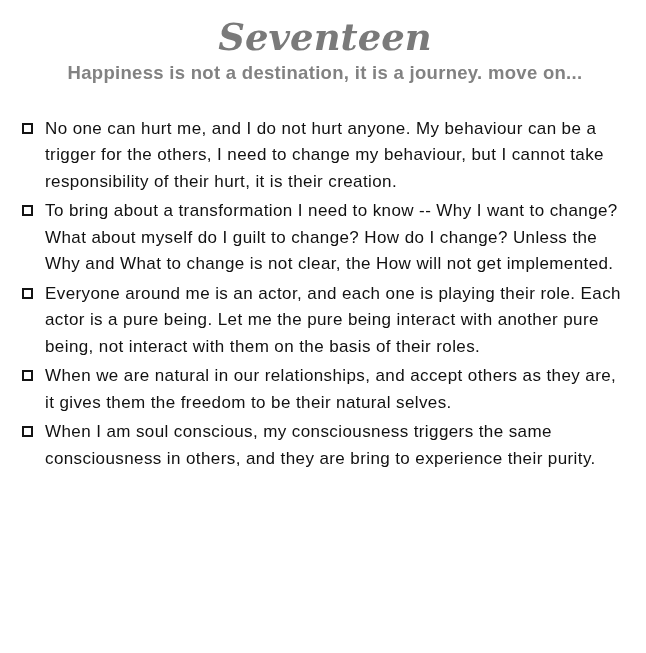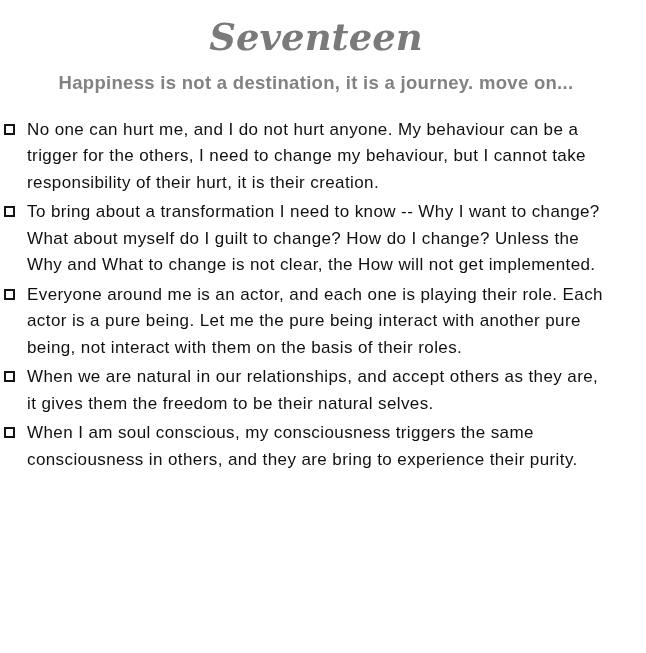--- a/index.html
+++ b/index.html
@@ -5,44 +5,44 @@
   * { margin: 0; padding: 0; box-sizing: border-box; }
   html, body {
     width: 646px;
     height: 653px;
     background: #ffffff;
     overflow: hidden;
   }
   .slide {
     width: 646px;
     height: 653px;
-    padding: 12px 18px 0 4px;
+    padding: 12px 18px 0 22px;
     font-family: "Liberation Sans", sans-serif;
   }
   .title {
     text-align: center;
     font-family: "DejaVu Serif", serif;
     font-style: italic;
     font-weight: bold;
     font-size: 37px;
     line-height: 1.15;
     color: #7a7a7a;
     margin-top: 4px;
   }
   .subtitle {
     text-align: center;
     font-weight: bold;
     font-size: 18.5px;
     letter-spacing: 0.3px;
     color: #828282;
-    margin-top: 13px;
+    margin-top: 3px;
   }
   .bullet-list {
     list-style: none;
-    margin-top: 23px;
+    margin-top: 32px;
   }
   .item {
     display: flex;
     align-items: flex-start;
     margin-bottom: 3px;
     color: #111111;
     font-size: 17px;
     line-height: 26.5px;
     letter-spacing: 0.4px;
   }

